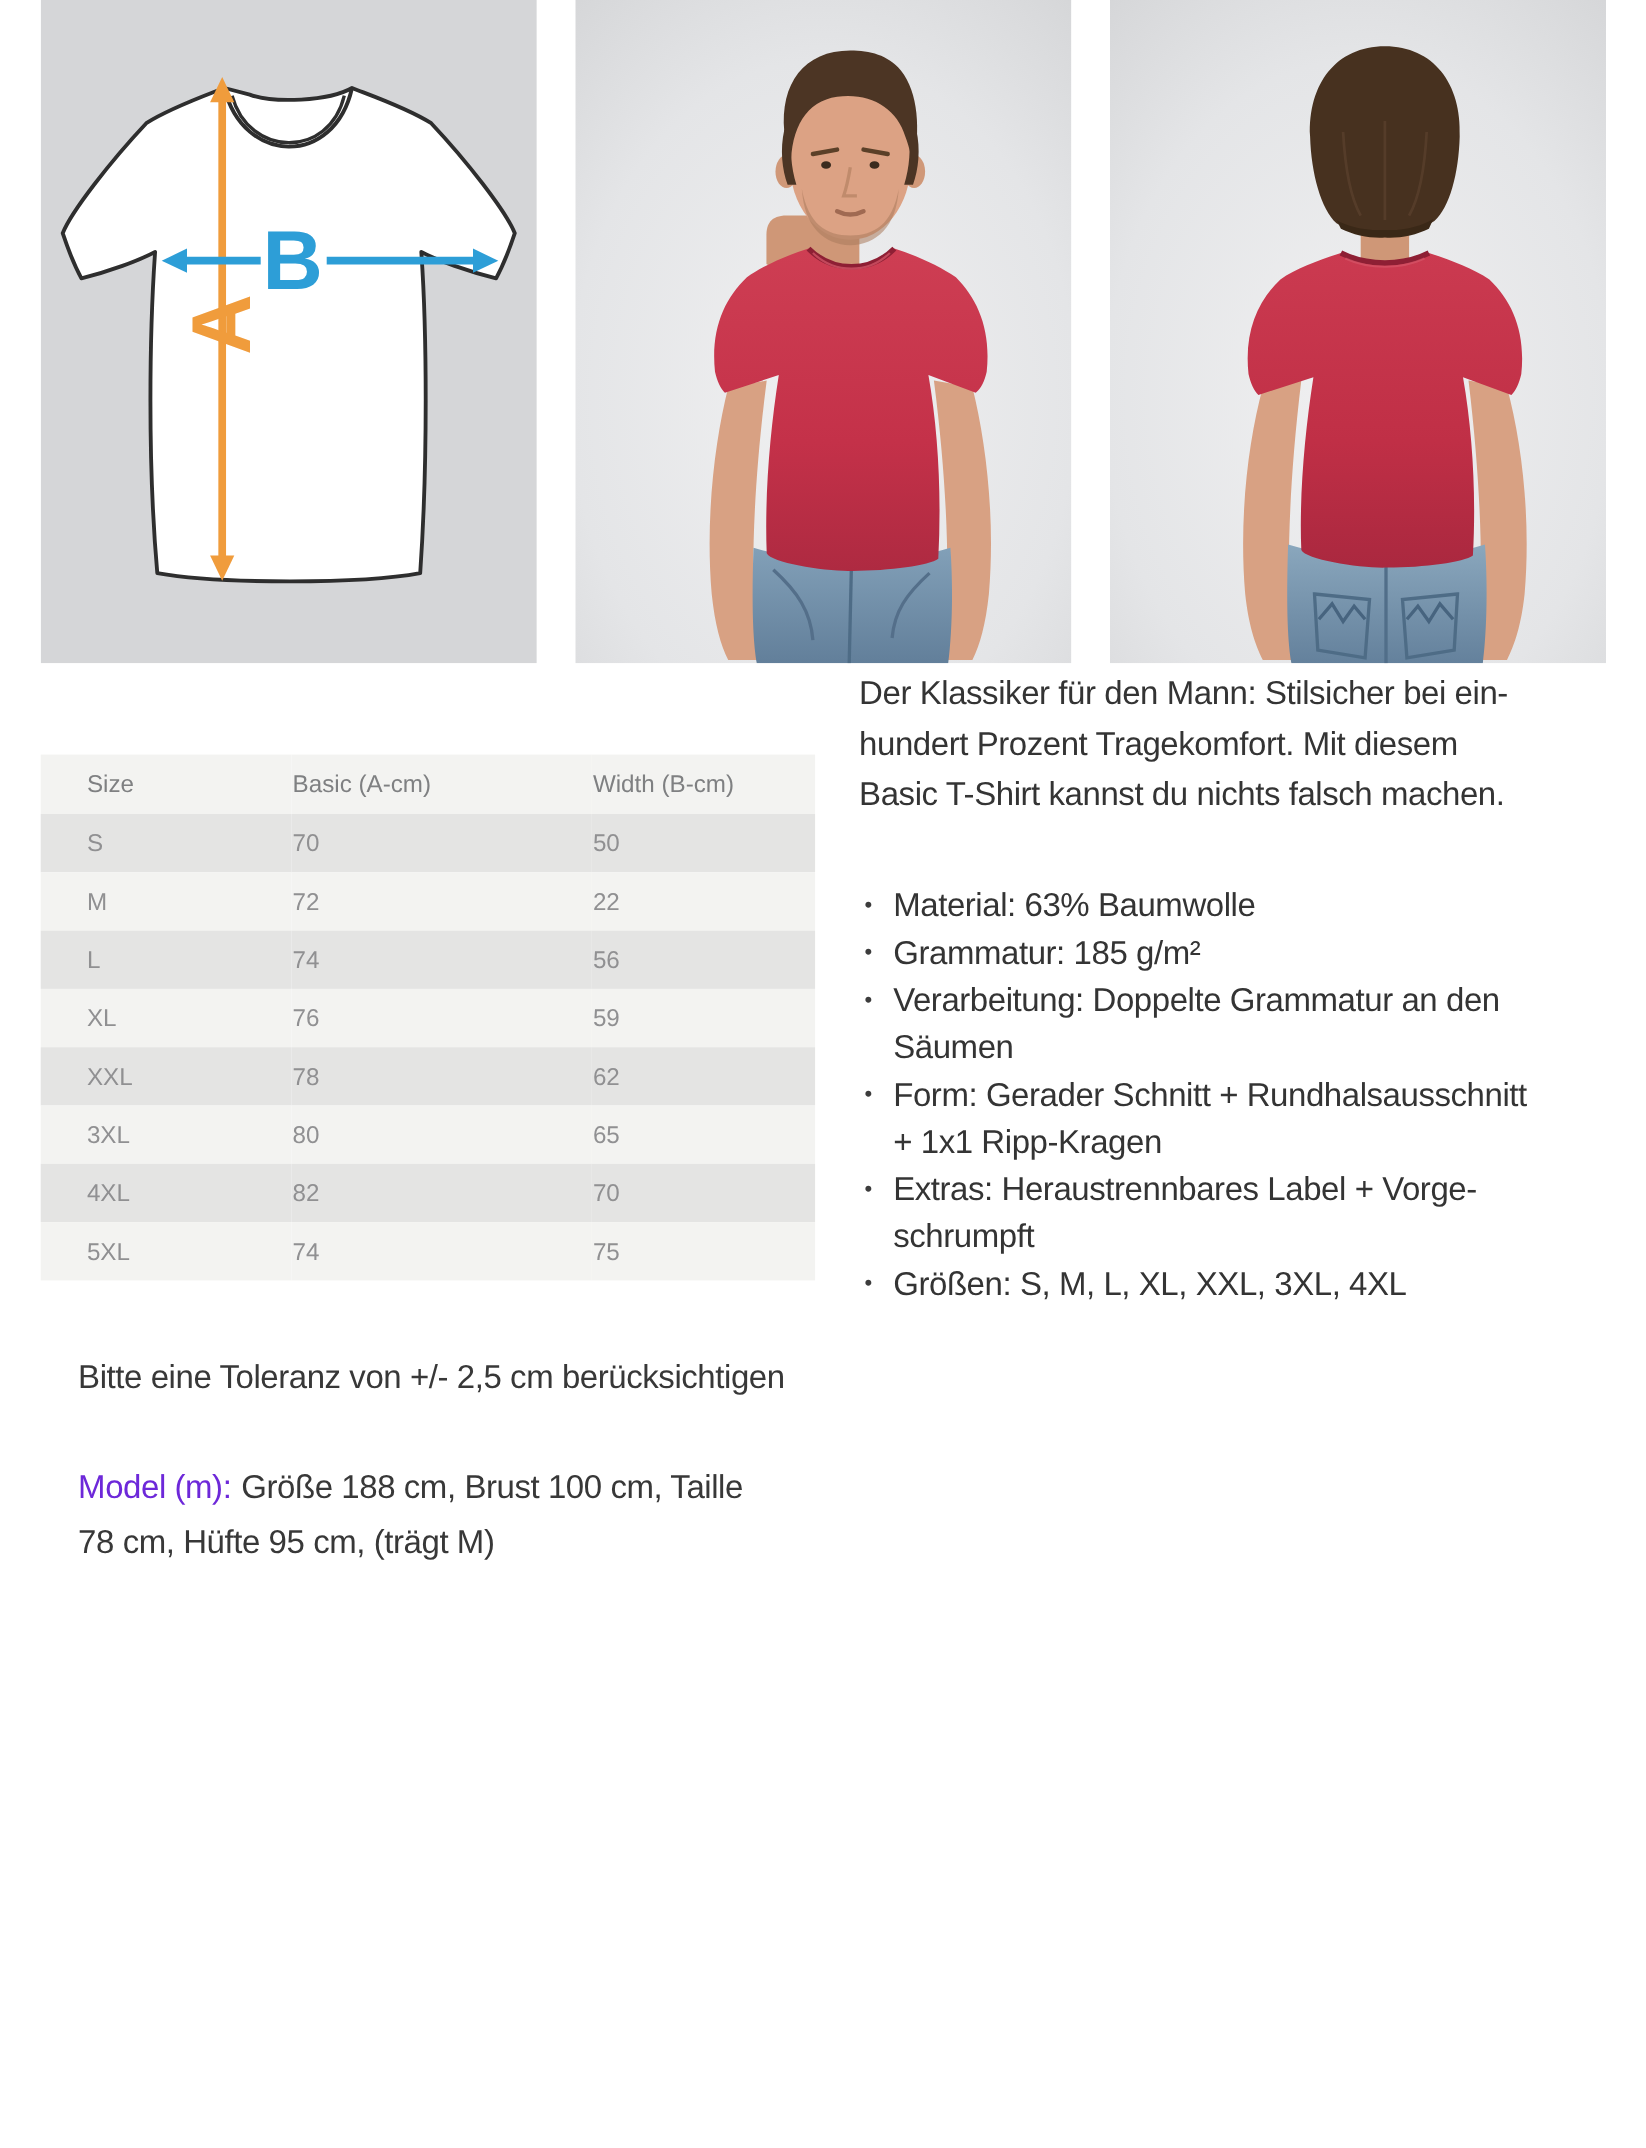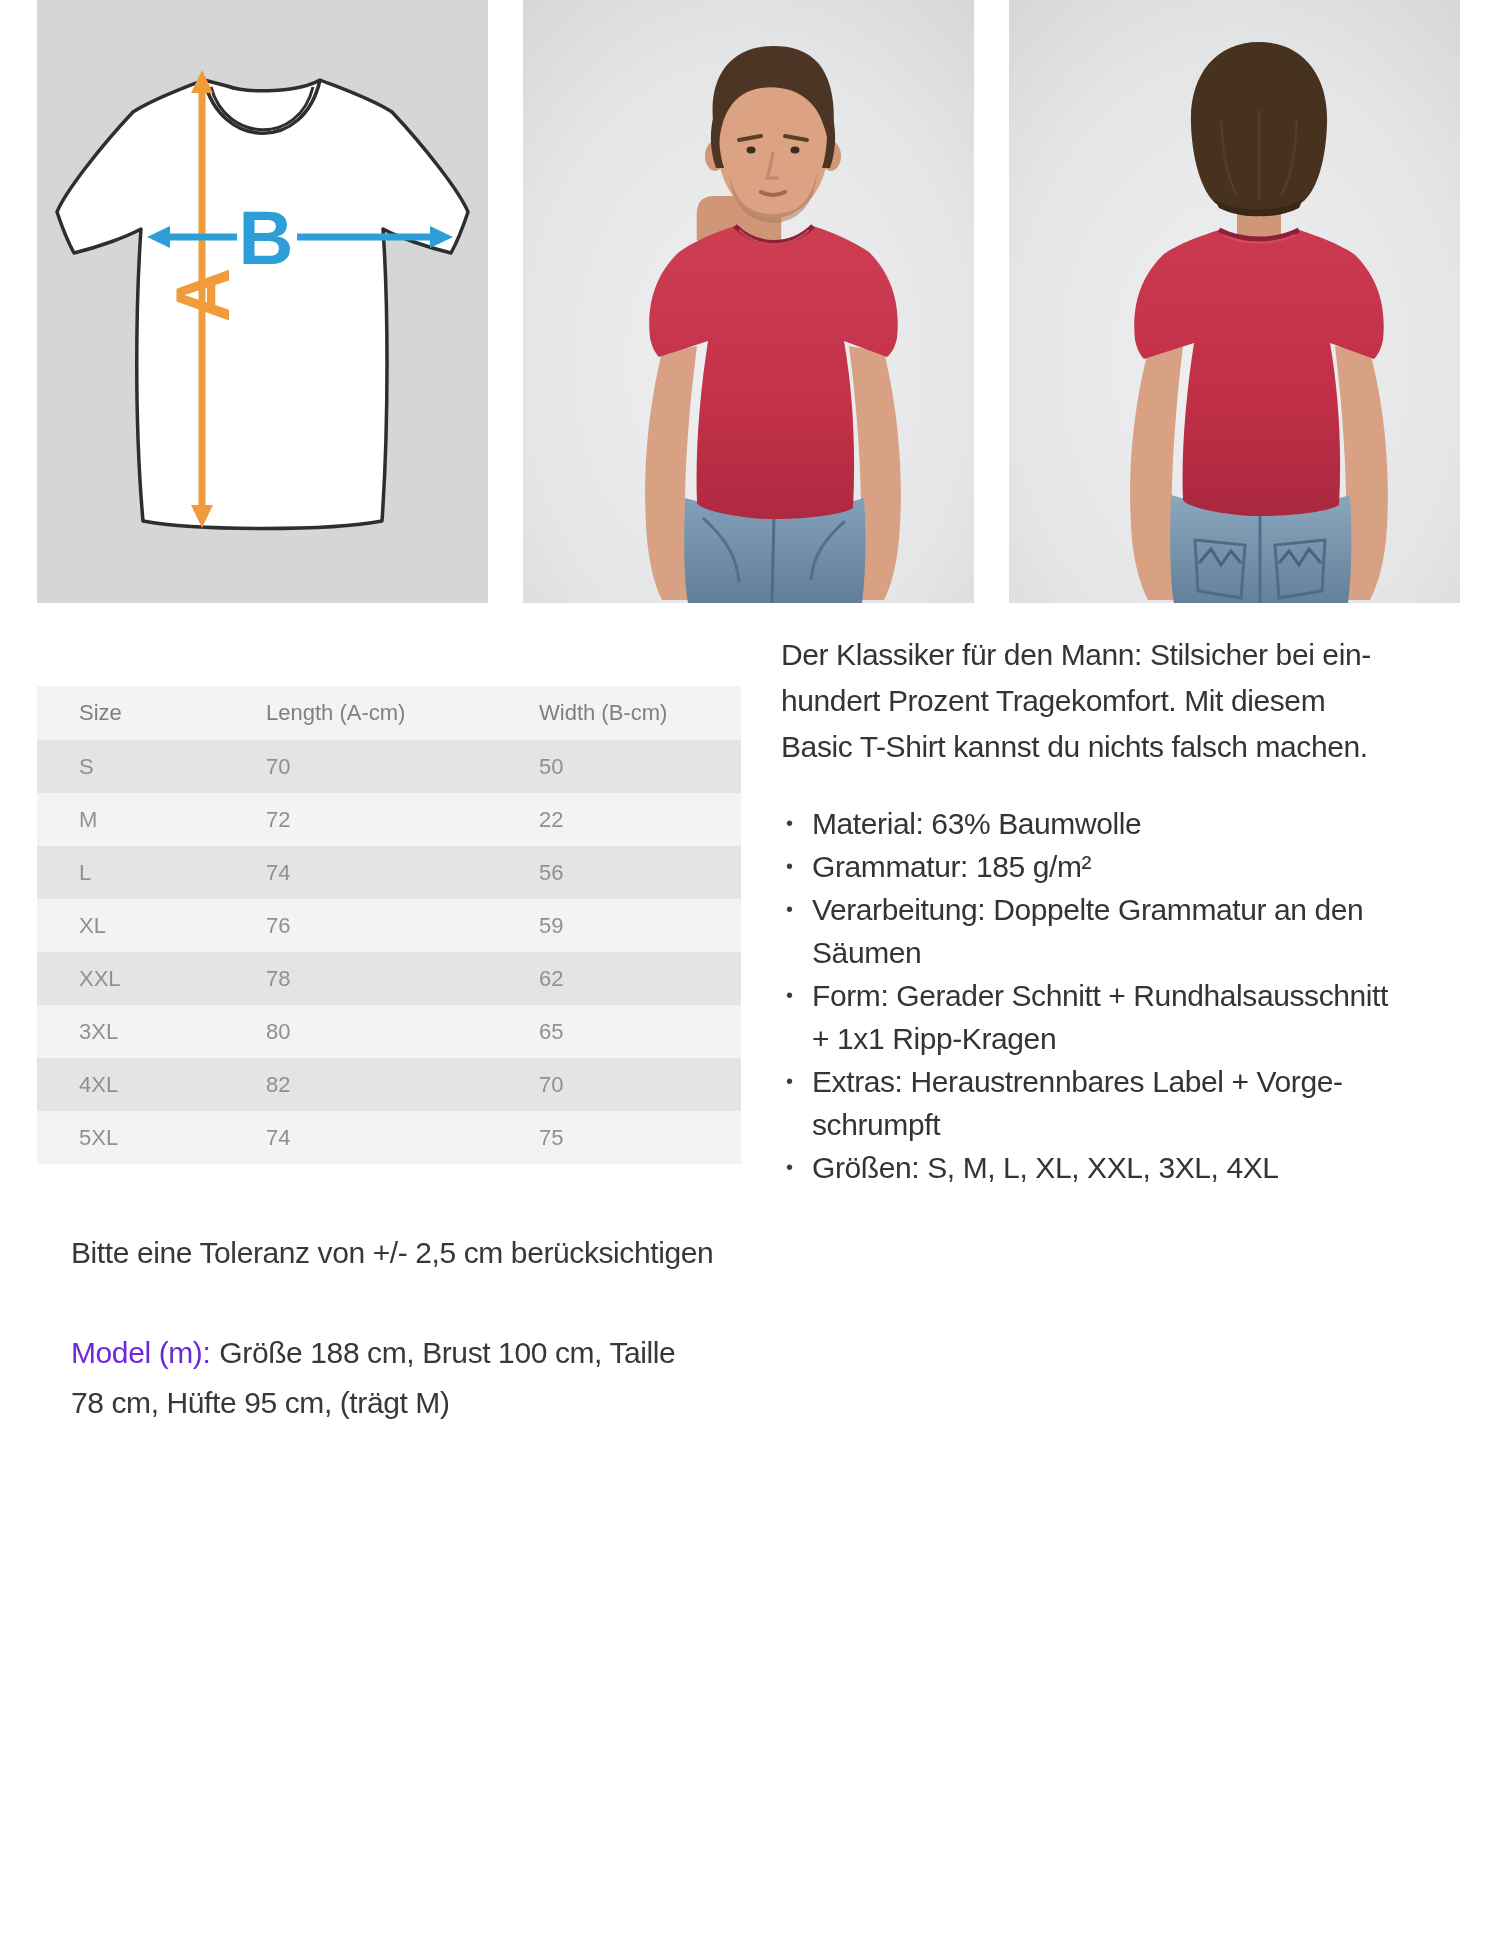--- a/index.html
+++ b/index.html
@@ -35,21 +35,21 @@
   
   .notes{
     position:absolute;left:37px;top:1178px;width:744px;
     font-size:30px;line-height:50px;color:#383838;
     white-space:pre-line;letter-spacing:-0.4px;margin-left:34px;
   }
   .notes .model-label{font-weight:normal;color:#6d28d9;margin-right:9px;}
 
   
   .description-intro{
-    position:absolute;left:781px;top:632px;width:700px;
+    position:absolute;left:781px;top:608px;width:700px;
     font-size:30px;line-height:46px;color:#343434;
     white-space:pre-line;letter-spacing:-0.4px;
   }
   .feature-list{
     position:absolute;left:781px;top:802px;width:710px;
     margin:0;padding:0;list-style:none;
     font-size:30px;line-height:43px;color:#343434;
     letter-spacing:-0.4px;
   }
   .feature-list li{position:relative;padding-left:31px;}
@@ -231,21 +231,21 @@
 
 <table class="size-table">
   <colgroup>
       <col class="c1">
       <col class="c2">
       <col class="c3">
     </colgroup>
   <tbody>
       <tr>
     <th>Size</th>
-    <th>Length (A-cm)</th>
+    <th>Basic (A-cm)</th>
     <th>Width (B-cm)</th>
   </tr>
   <tr class="odd">
     <td>S</td>
     <td>70</td>
     <td>50</td>
   </tr>
   <tr class="even">
     <td>M</td>
     <td>72</td>

